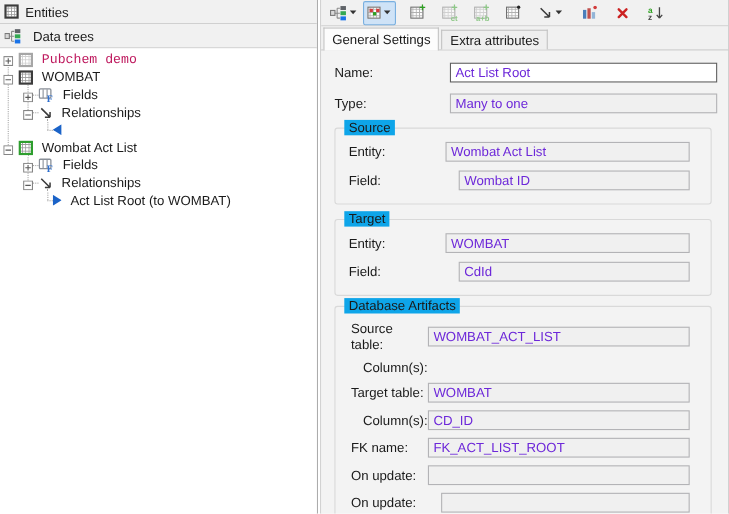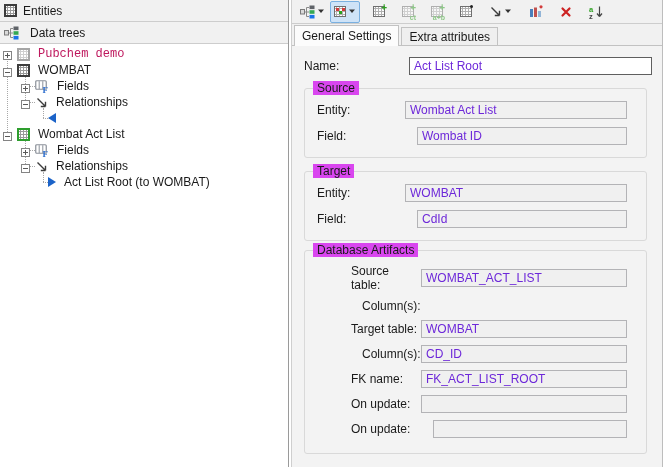--- a/index.html
+++ b/index.html
@@ -39,27 +39,27 @@
   .cell{position:absolute;width:3px;height:3px;}
   .tabstrip{flex:0 0 21px;background:#f1f1f1;display:flex;align-items:flex-end;padding-left:2px;border-bottom:1px solid #c2c2c2;}
   .tab{height:17px;display:flex;align-items:center;padding:0 7px;background:#efefef;border:1px solid #c2c2c2;border-bottom:none;margin-right:2px;}
   .tab.active{height:20px;background:#fcfcfc;margin-bottom:-1px;position:relative;z-index:2;}
   .pane{flex:1;background:#f3f3f3;padding:11px 10px 0 12px;overflow:hidden;}
   .frow{display:flex;align-items:center;margin-bottom:10px;}
   .frow>label{flex:0 0 105px;box-sizing:border-box;}
   .field{height:18px;box-sizing:border-box;border:1px solid #b3b3b6;background:#f0f0f0;flex:1;min-width:0;font:inherit;padding:0 4px;color:#6d28d9;outline:none;}
   .field.editable{background:#fff;border-color:#5f5f5f;}
   .groupbox{position:relative;border:1px solid #d9d9d9;border-radius:3px;margin:13px 5px 0 0;padding:12px 19px 12px 12px;}
-  .gtitle{position:absolute;top:-8px;left:8px;background:#d946ef;padding:0 4px;}
+  .gtitle{position:absolute;top:-8px;left:8px;background:#0ea5e9;padding:0 4px;}
   .gb-row{display:flex;align-items:center;margin-bottom:8px;}
   .gb-row:last-child{margin-bottom:0;gap:12px;}
   .gb-row>label{flex:0 0 88px;box-sizing:border-box;}
   .db{padding:13px 19px 8px 14px;margin-top:9px;}
   .db .gb-row{margin-bottom:7px;}
-  .db .gb-row>label{flex:0 0 70px;margin-left:32px;}
+  .db .gb-row>label{flex:0 0 70px;}
   .db .gb-row.indent>label{padding-left:11px;}
 </style>
 </head>
 <body>
 
 <div class="app">
 
   <div class="left">
 
     <div class="panel-header">
@@ -305,20 +305,24 @@
         <span>Extra attributes</span>
       </div>
     </div>
 
     <div class="pane">
 
       <div class="frow">
         <label>Name:</label>
         <input class="field editable" type="text" value="Act List Root" style="">
       </div>
+      <div class="frow">
+        <label>Type:</label>
+        <input class="field" type="text" readonly="" value="Many to one" style="">
+      </div>
 
       <div class="groupbox">
         <span class="gtitle">Source</span>
         <div class="gb-row">
           <label>Entity:</label>
           <input class="field" type="text" readonly="" value="Wombat Act List" style="">
         </div>
         <div class="gb-row">
           <label>Field:</label>
           <input class="field" type="text" readonly="" value="Wombat ID" style="">

